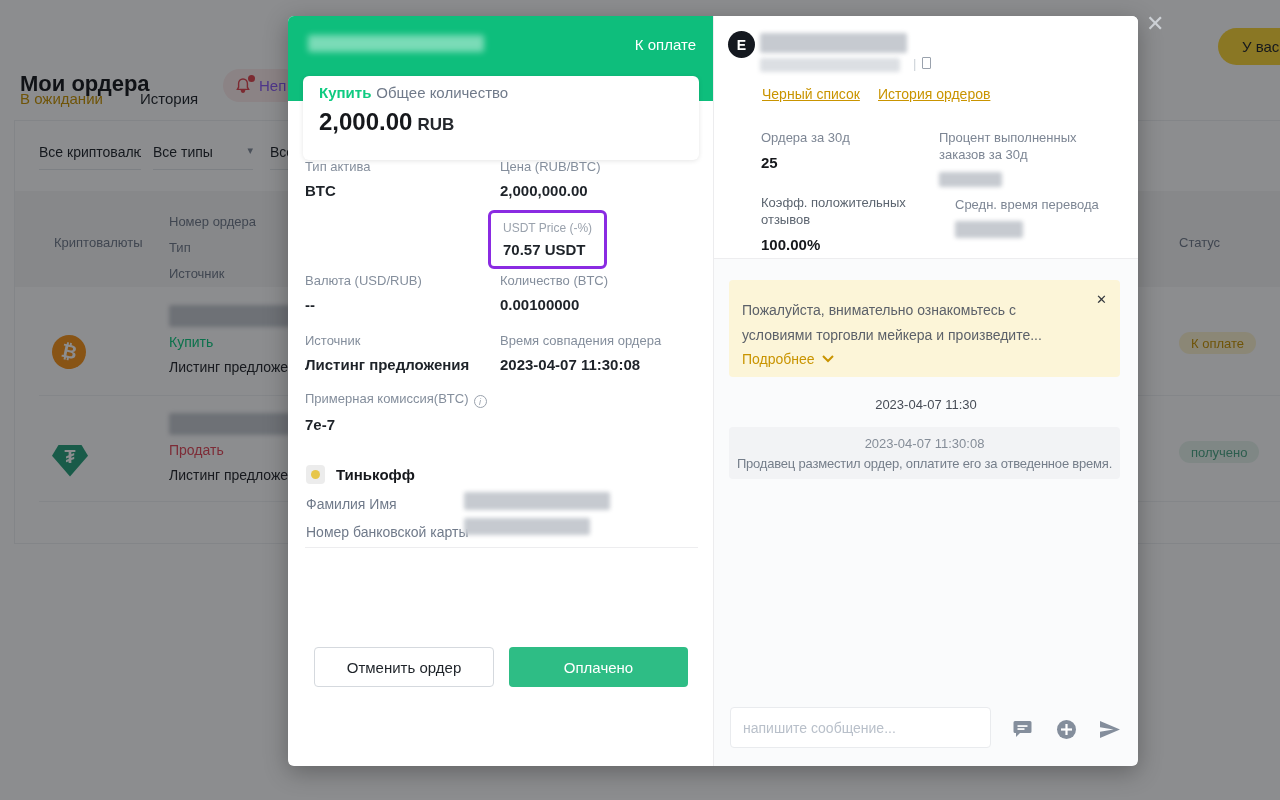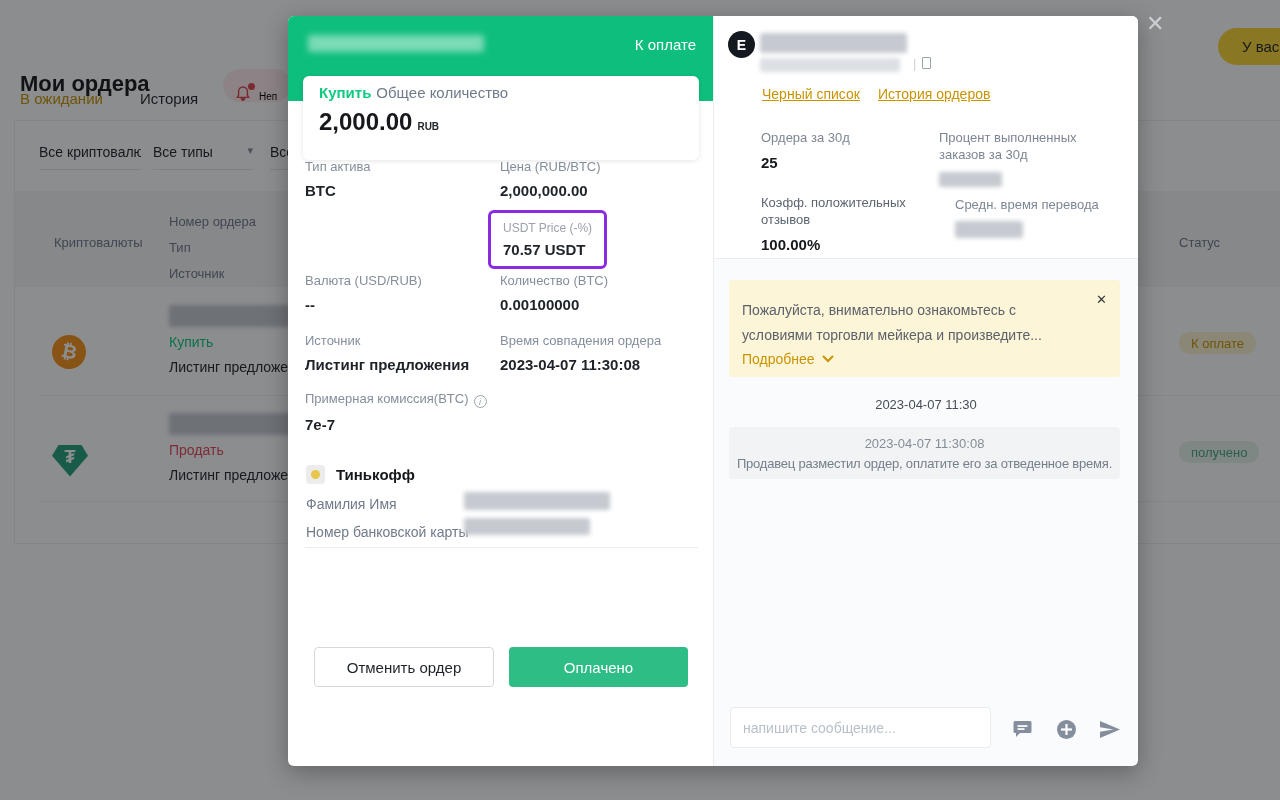--- a/index.html
+++ b/index.html
@@ -11,21 +11,21 @@
   .abs { position:absolute; }
 
   
   #bg { position:absolute; inset:0; background:#fff; }
   .pg-title { left:20px; top:27px; font-size:22px; font-weight:bold; color:#16181c;margin-top:44px; }
   .tab { top:77px; font-size:15px; color:#1e2329;margin-top:13px; }
   .tab-pending { left:20px; color:#c99400; }
   .tab-pending::after { content:""; position:absolute; left:1px; right:1px; top:40px; height:3px; background:#e0a200; }
   .tab-history { left:140px; }
   .notif-pill { left:223px; top:69px; height:33px; padding:0 14px 0 12px; background:#fdecec;
-    border-radius:17px; display:flex; align-items:flex-end; gap:8px; color:#000000; font-size:10px; }
+    border-radius:17px; display:flex; align-items:center; gap:8px; color:#8b5cf6; font-size:15px; }
   .you-pill { left:1218px; top:28px; width:120px; height:37px; background:#fcd535; border-radius:19px;
     display:flex; align-items:center; padding-left:24px; font-size:15px; color:#1e2329; }
 
   .table-card { left:14px; top:120px; width:1266px; height:424px; background:#fff;
     border:1px solid #eef0f2; border-right:none; }
   .filter { top:23px; font-size:14px; color:#1e2329; border-bottom:1px solid #e3e6ea; padding-bottom:9px; overflow:hidden; white-space:nowrap; }
   .filter-crypto { left:24px; width:102px; }
   .filter-types { left:138px; width:100px; }
   .filter-status { left:255px; width:64px; }
   .filter .caret { float:right; color:#848e9c; font-size:11px; }
@@ -63,21 +63,21 @@
   .green-head { left:0; top:0; width:100%; height:85px; background:#0ebe7c; }
   .head-blur { left:20px; top:19px; width:176px; height:17px; background:rgba(255,255,255,.45); filter:blur(3px); border-radius:2px; }
   .head-status { right:17px; top:20px; color:#fff; font-size:15px; }
 
   .summary-card { left:15px; top:60px; width:396px; height:84px; background:#fff; border-radius:6px;
     box-shadow:0 1px 5px rgba(0,0,0,.10); padding:8px 16px; }
   .summary-line1 { font-size:15px; color:#707a8a; }
   .summary-line1 .buy { color:#0ecb81; font-weight:bold; margin-right:5px; }
   .summary-line2 { margin-top:7px; }
   .summary-amount { font-size:24px; font-weight:bold; color:#16181c; }
-  .summary-cur { font-size:10px; font-weight:bold; color:#24272c; margin-left:5px; }
+  .summary-cur { font-size:17px; font-weight:bold; color:#24272c; margin-left:5px; }
 
   .cell .lbl { font-size:13px; color:#848e9c; }
   .cell .val { font-size:15px; font-weight:bold; color:#1e2329; margin-top:8px; }
   .c-a1 { left:17px; top:143px; } .c-a2 { left:212px; top:143px; }
   .usdt-box { left:200px; top:194px; border:3px solid #8a2be2; border-radius:6px; padding:8px 12px; background:#fff; }
   .usdt-box .lbl { font-size:12px; color:#9aa2ad; }
   .usdt-box .val { font-size:15px; font-weight:bold; margin-top:6px; }
   .c-c1 { left:17px; top:257px; } .c-c2 { left:212px; top:257px; }
   .c-d1 { left:17px; top:317px; } .c-d2 { left:212px; top:317px; }
   .c-e1 { left:17px; top:375px; }

